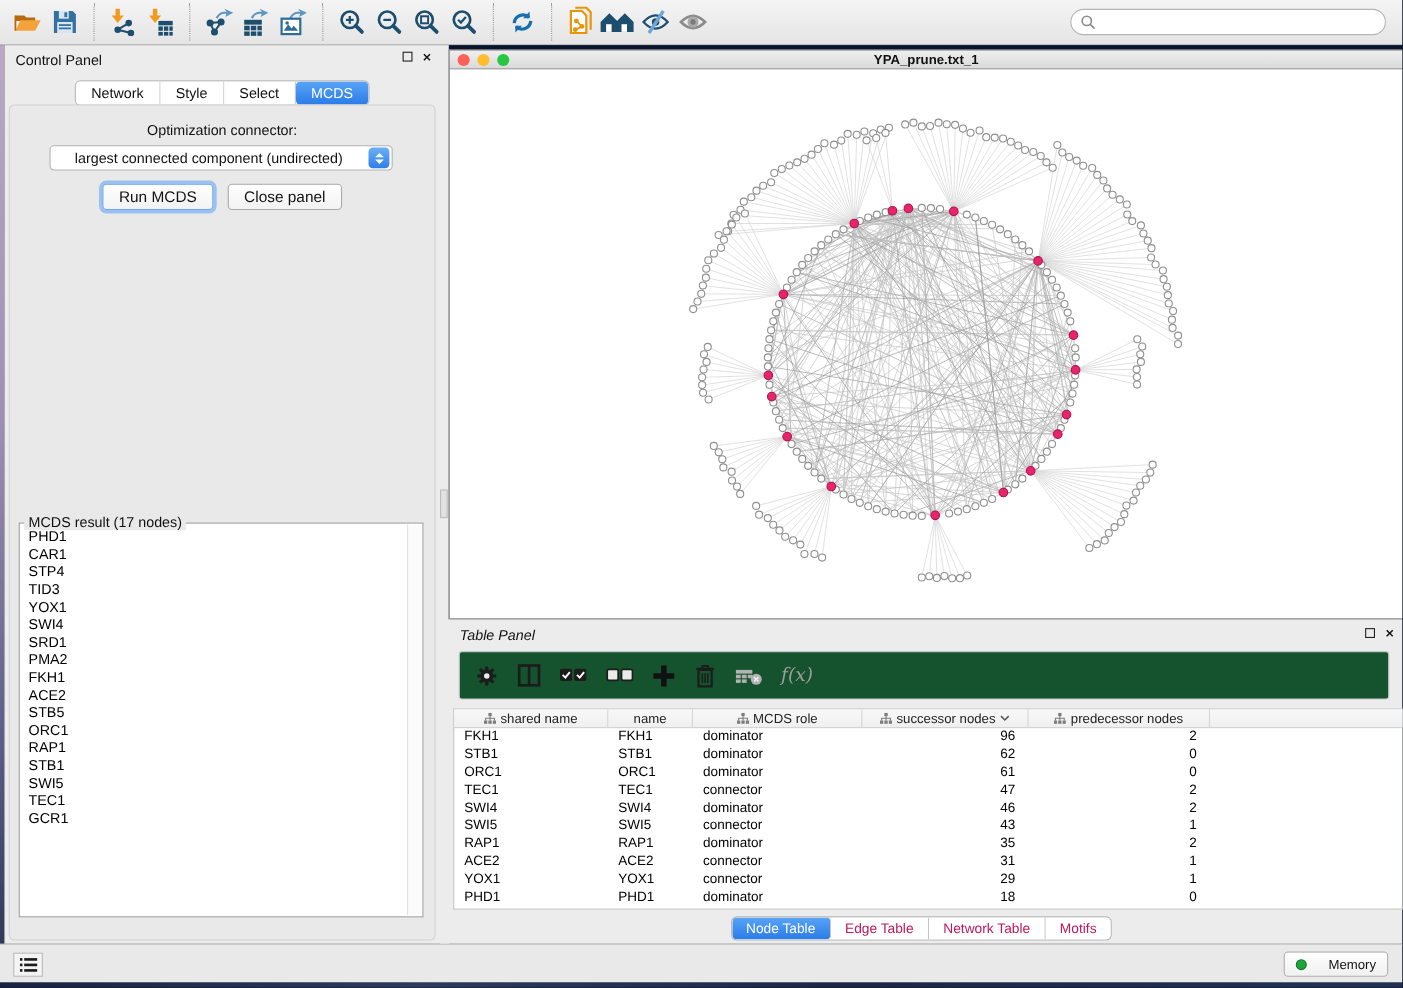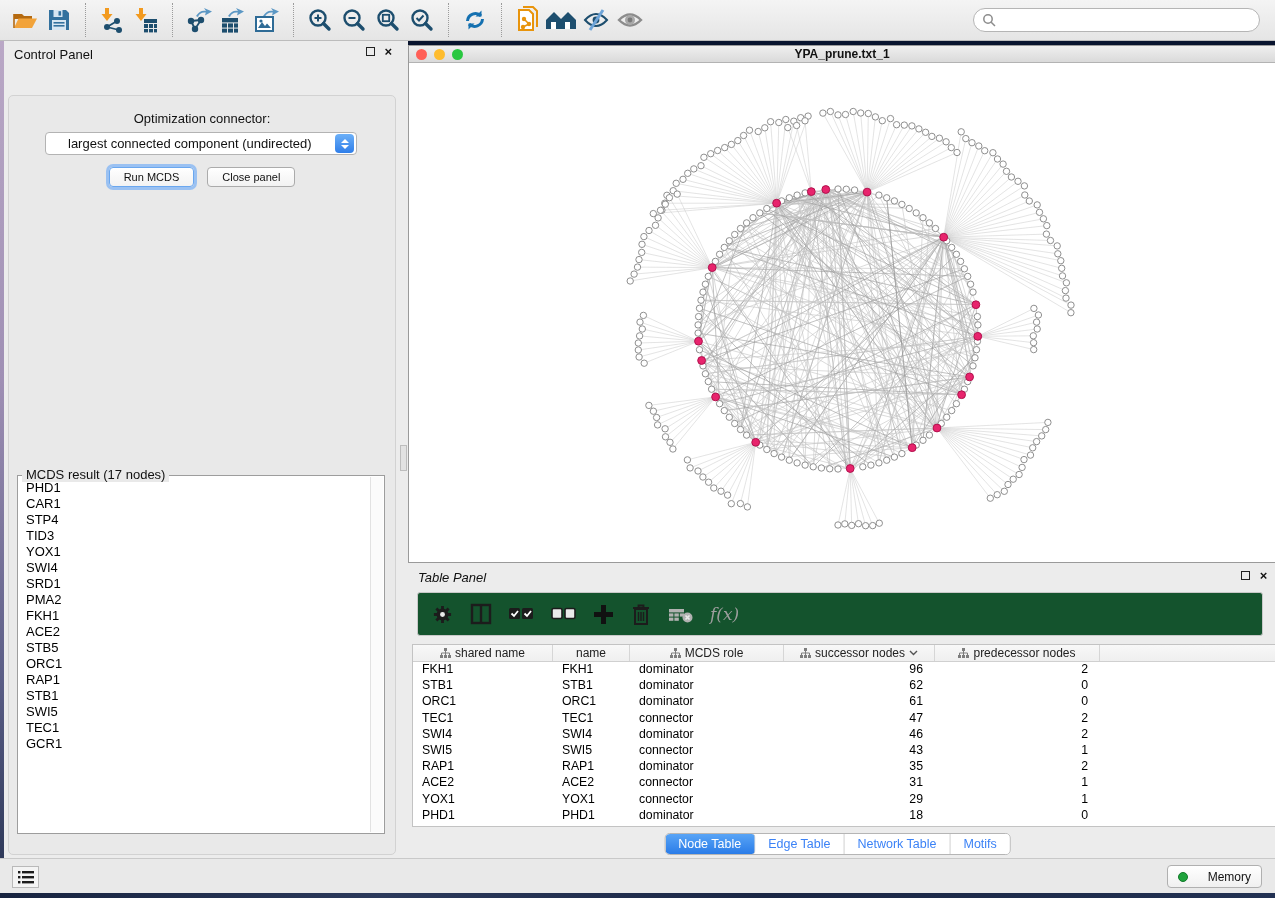--- a/index.html
+++ b/index.html
@@ -42,21 +42,21 @@
     background:#e9e9e9; border:1px solid #d2d2d2; border-radius:5px; }
   .opt-label { position:absolute; top:70px; width:100%; text-align:center; font-size:13px; color:#111; }
   .opt-select { position:absolute; top:91px; left:41px; width:312px; height:23px; background:#fff;
     border:1px solid #b3b3b3; border-radius:4px; display:flex; align-items:center; }
   .opt-select .val { flex:1; font-size:13px; padding-left:22px; color:#111; white-space:nowrap; }
   .stepper { width:19px; height:19px; margin-right:2px; border-radius:4px;
     background:linear-gradient(#6cb0f8,#2f7ee9); display:flex; flex-direction:column; align-items:center; justify-content:center; gap:2px; }
   .tri-up { width:0;height:0;border-left:4px solid transparent;border-right:4px solid transparent;border-bottom:4px solid #fff; }
   .tri-dn { width:0;height:0;border-left:4px solid transparent;border-right:4px solid transparent;border-top:4px solid #fff; }
   .cp-buttons { position:absolute; top:126px; width:100%; display:flex; justify-content:center; gap:13px; }
-  .btn { font-size:11px; color:#111; background:linear-gradient(#ffffff,#f2f2f2);
+  .btn { font-size:14px; color:#111; background:linear-gradient(#ffffff,#f2f2f2);
     border:1px solid #ababab; border-radius:4px; padding:3px 14px; }
   .btn.focused { box-shadow:0 0 0 3px rgba(90,160,250,.55); border-color:#6aa7ef; }
 
   .result-legend { position:absolute; top:426px; left:18px; font-size:13px; color:#111;
     background:#e9e9e9; padding:0 4px; z-index:2; }
   .result-box { position:absolute; left:13px; top:434px; width:368px; height:359px;
     background:#fff; border:1px solid #9d9d9d; }
   .result-list { position:absolute; left:4px; top:4px; right:16px; bottom:2px; overflow:hidden; }
   .result-item { font-size:13px; line-height:16px; color:#000; padding-left:4px; }
   .result-scroll { position:absolute; top:1px; right:1px; bottom:1px; width:13px;
@@ -89,21 +89,21 @@
   .th { display:flex; align-items:center; justify-content:center; gap:4px; font-size:12px; color:#222;
     border-right:1px solid #d6d6d6; overflow:hidden; white-space:nowrap; }
   .trow { display:flex; height:16.2px; }
   .td { font-size:12.3px; color:#000; padding-left:9px; white-space:nowrap; overflow:hidden; }
   .td.num { text-align:right; padding-right:12px; padding-left:0; }
   .tscroll { position:absolute; top:3px; right:3px; width:11px; height:174px; background:#f6f6f6; }
   .tthumb { position:absolute; top:17px; left:1px; width:9px; height:95px; background:#b3b3b3; border-radius:5px; }
 
   .tp-tabs { position:absolute; top:270px; left:50%; transform:translateX(-50%); display:flex;
     background:#fff; border:1px solid #b5b5b5; border-radius:5px; overflow:hidden; }
-  .tp-tab { font-size:12.5px; color:#3b82f6; padding:3px 13px; border-right:1px solid #c4c4c4; background:#fff; white-space:nowrap; }
+  .tp-tab { font-size:12.5px; color:#be185d; padding:3px 13px; border-right:1px solid #c4c4c4; background:#fff; white-space:nowrap; }
   .tp-tab:last-child { border-right:none; }
   .tp-tab.active { background:linear-gradient(#58a4f6,#2a7ce8); color:#fff; border-radius:4px; }
 
   
   .statusbar { position:absolute; left:0; top:858px; width:1275px; height:35px;
     background:#e9e9e9; border-top:1px solid #c9c9c9; }
   .menu-btn { position:absolute; left:12px; top:7px; width:27px; height:22px; background:#f4f4f4;
     border:1px solid #b9b9b9; display:flex; align-items:center; justify-content:center; }
   .memory-btn { position:absolute; right:13px; top:6px; height:23px; background:linear-gradient(#fff,#f0f0f0);
     border:1px solid #b0b0b0; border-radius:4px; display:flex; align-items:center; gap:20px; padding:0 10px; }
@@ -272,20 +272,26 @@
   </div>
 
   <div class="control-panel">
     <div class="panel-header">
       <span class="panel-title">Control Panel</span>
       <span class="win-btns">
         <span class="float-box"></span>
         <span class="close-x">×</span>
       </span>
     </div>
+    <div class="cp-tabs" id="cp-tabs">
+        <div class="cp-tab">Network</div>
+        <div class="cp-tab">Style</div>
+        <div class="cp-tab">Select</div>
+        <div class="cp-tab active">MCDS</div>
+      </div>
     <div class="cp-content"></div>
     <div class="opt-label">Optimization connector:</div>
     <div class="opt-select">
       <span class="val">largest connected component (undirected)</span>
       <span class="stepper">
           <span class="tri-up"></span>
           <span class="tri-dn"></span>
         </span>
     </div>
     <div class="cp-buttons">

